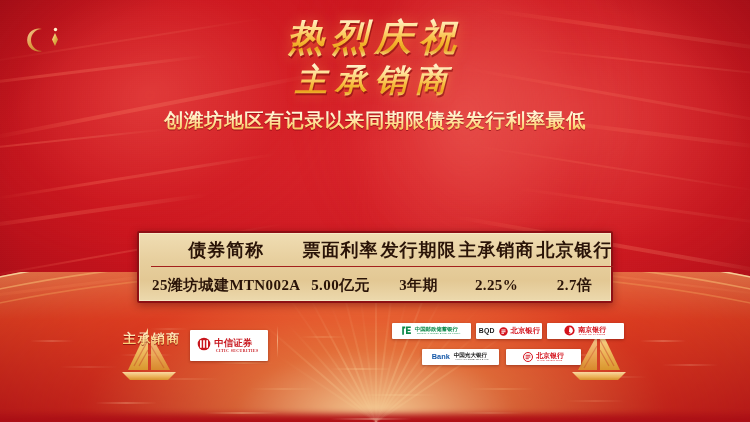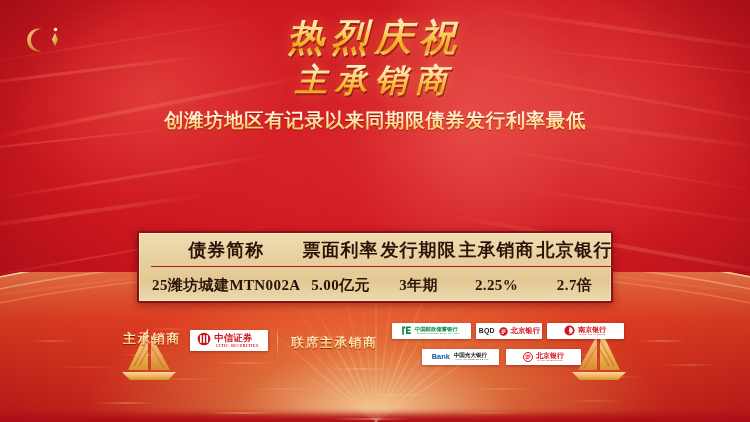--- a/index.html
+++ b/index.html
@@ -265,21 +265,21 @@
   .chip-en {
     font-family: "Liberation Serif", "DejaVu Serif", serif;
     font-weight: 700;
     line-height: 1;
     white-space: nowrap;
     transform: scale(.92);
   }
   .chip-txt { display: flex; flex-direction: column; align-items: flex-start; gap: 1px; }
 
   
-  #chip-citic   { left: 190px; top: 330px; width: 78px; height: 21px; }
+  #chip-citic   { left: 190px; top: 330px; width: 78px; height: 31px; }
   #chip-psbc    { left: 392px; top: 323px; width: 79px; height: 16px; }
   #chip-bqd     { left: 476px; top: 323px; width: 66px; height: 16px; }
   #chip-nanjing { left: 547px; top: 323px; width: 77px; height: 16px; }
   #chip-ceb     { left: 422px; top: 349px; width: 77px; height: 16px; }
   #chip-beijing { left: 506px; top: 349px; width: 75px; height: 16px; }
 
   .mark { flex: 0 0 auto; display: block; }
 </style>
 </head>
 <body>
@@ -436,21 +436,20 @@
           <td>2.25%</td>
           <td>2.7倍</td>
         </tr>
       </tbody>
     </table>
   </div>
 
   <div class="uw">
     <div class="uw-label lead">主承销商</div>
     <div class="uw-div"></div>
-    <div class="uw-label joint">联席主承销商</div>
   </div>
 
   <div class="logo-chip" id="chip-citic">
     <span class="mark">
       <svg width="14" height="14" viewBox="0 0 14 14">
         <circle cx="7" cy="7" r="6.3" fill="#c8161d"></circle>
         <rect x="3" y="3.2" width="1.7" height="7.6" fill="#fff"></rect>
         <rect x="6.15" y="3.2" width="1.7" height="7.6" fill="#fff"></rect>
         <rect x="9.3" y="3.2" width="1.7" height="7.6" fill="#fff"></rect>
       </svg>

